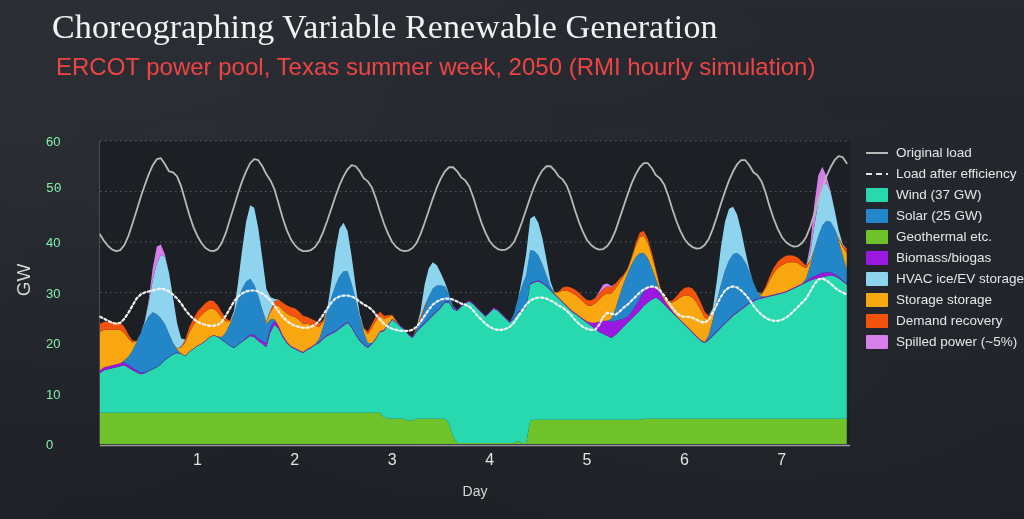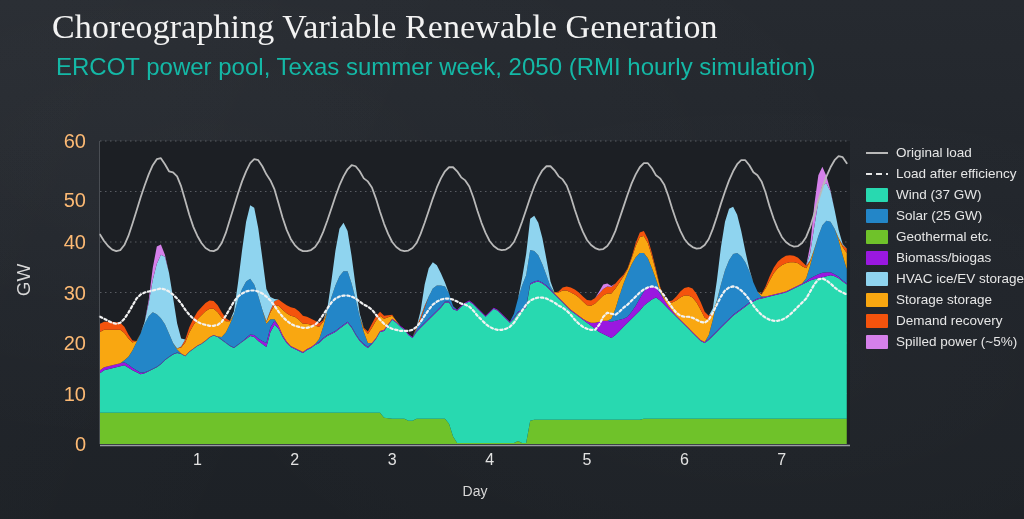--- a/index.html
+++ b/index.html
@@ -24,37 +24,37 @@
   #root{position:absolute;left:0;top:0;width:1024px;height:519px;}
 
   #title{
     position:absolute;left:52px;top:8px;
     font-size:34px;font-weight:400;letter-spacing:0.1px;
     color:#f2f2f2;white-space:nowrap;font-family:Liberation Serif, serif;
   }
   #subtitle{
     position:absolute;left:56px;top:53px;
     font-size:24px;font-weight:400;
-    color:#14b8a6;white-space:nowrap;
+    color:#ef4444;white-space:nowrap;
   }
 
   #plotwrap{position:absolute;left:0;top:0;width:1024px;height:519px;}
   #ylabel{
     position:absolute;left:24px;top:280px;
     transform:translate(-50%,-50%) rotate(-90deg);
     font-size:19px;color:#d8d8d8;
   }
   #xlabel{
     position:absolute;left:475px;top:483px;
     transform:translateX(-50%);
     font-size:14px;color:#d8d8d8;
   }
   .ytick{
-    position:absolute;right:0;width:40px;text-align:right;
-    font-size:20px;color:#fdba74;transform:translateY(-50%);
+    position:absolute;right:0;width:40px;
+    font-size:13px;color:#86efac;transform:translateY(-50%);
   }
   #yticks{position:absolute;left:40px;top:0;width:46px;height:519px;}
   .xtick{
     position:absolute;top:0;font-size:16px;color:#e2e2e2;
     transform:translateX(-50%);
   }
   #xticks{position:absolute;left:0;top:451px;width:1024px;height:24px;}
 
   #legend{
     position:absolute;left:866px;top:140px;width:158px;
@@ -111,21 +111,21 @@
         <line x1="100" x2="850" y1="445.5" y2="445.5" stroke="#aeb2b8" stroke-width="1.4" opacity="0.85"></line>
         <line x1="99.5" x2="99.5" y1="141" y2="444" stroke="#6b6f75" stroke-width="1" opacity="0.5"></line>
       </svg>
 
     <div id="yticks">
         <div class="ytick" style="top: 444px;">0</div>
         <div class="ytick" style="top: 393.5px;">10</div>
         <div class="ytick" style="top: 343px;">20</div>
         <div class="ytick" style="top: 292.5px;">30</div>
         <div class="ytick" style="top: 242px;">40</div>
-        <div class="ytick" style="top: 200px;">50</div>
+        <div class="ytick" style="top: 188px; font-family: Liberation Mono, monospace;">50</div>
         <div class="ytick" style="top: 141px;">60</div>
       </div>
     <div id="xticks">
         <div class="xtick" style="left: 197.403px;">1</div>
         <div class="xtick" style="left: 294.805px;">2</div>
         <div class="xtick" style="left: 392.208px;">3</div>
         <div class="xtick" style="left: 489.61px;">4</div>
         <div class="xtick" style="left: 587.013px;">5</div>
         <div class="xtick" style="left: 684.416px;">6</div>
         <div class="xtick" style="left: 781.818px;">7</div>

